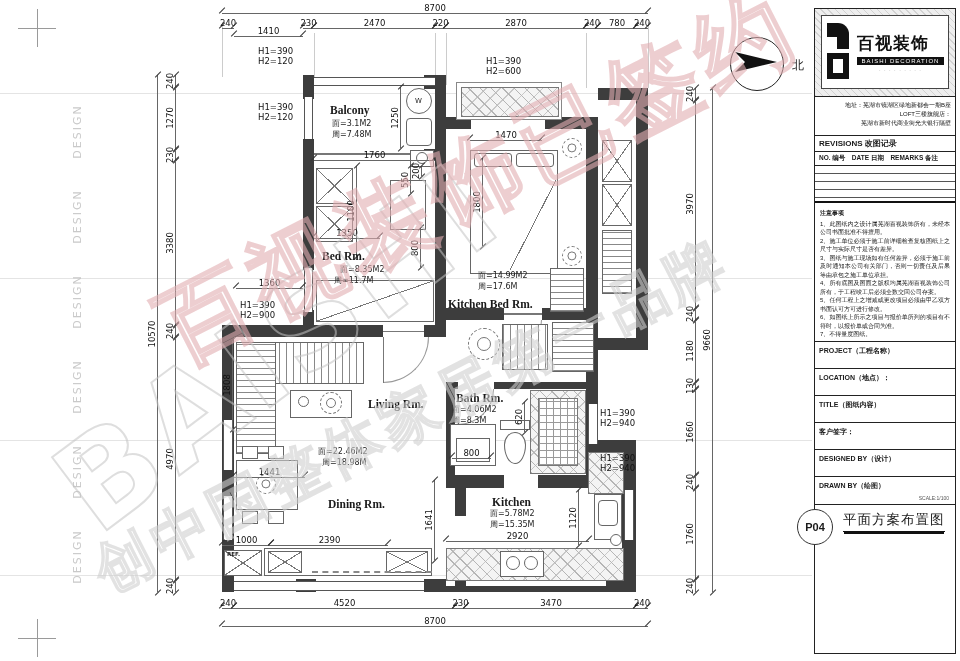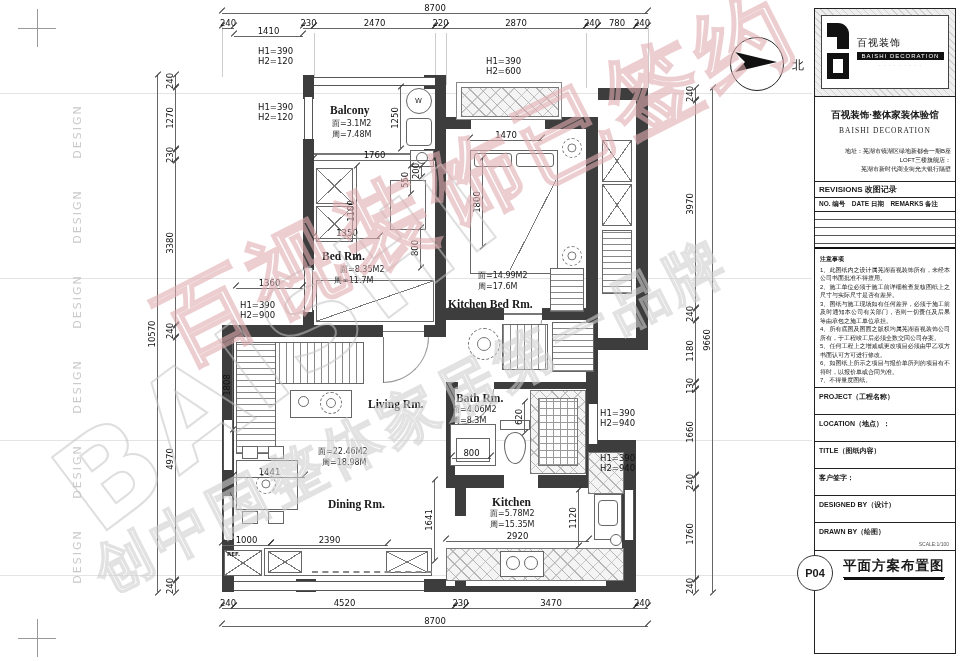--- a/index.html
+++ b/index.html
@@ -71,39 +71,39 @@
       background:#fff;z-index:10;box-sizing:border-box;display:flex;flex-direction:column;font-family:"Liberation Sans",sans-serif;}
   #titleblock .sec{box-sizing:border-box;flex:0 0 auto;position:relative;}
   .logoband{height:88px;background:repeating-linear-gradient(45deg,#d2d2d2 0 1px,transparent 1px 5px),#eee;
       border-bottom:1px solid #222;padding:6px;}
   .logoinner{background:#fff;border:1px solid #444;height:74px;box-sizing:border-box;display:flex;align-items:center;padding:4px;}
   .logoglyph{width:26px;height:58px;margin-right:5px;position:relative;flex:0 0 auto;}
   .logoglyph .t{position:absolute;left:1px;top:0;width:22px;height:26px;background:#111;border-radius:0 11px 0 0;}
   .logoglyph .t i{position:absolute;left:0;bottom:0;width:10px;height:12px;background:#fff;}
   .logoglyph .b{position:absolute;left:1px;bottom:2px;width:22px;height:26px;border:6px solid #111;box-sizing:border-box;}
   .logotxt{flex:1;}
-  .brand{font-weight:normal;font-size:10px;letter-spacing:1px;color:#111;}
+  .brand{font-weight:bold;font-size:17px;letter-spacing:1px;color:#111;}
   .brandbar{background:#111;color:#fff;font-size:6px;text-align:center;letter-spacing:1px;padding:1px 0;margin:2px 0;}
   .tagline{font-size:5px;color:#888;text-align:center;letter-spacing:1px;}
   .sub1{font-weight:bold;font-size:9.5px;text-align:center;margin-top:12px;}
   .sub2{font-size:7.5px;text-align:center;letter-spacing:1px;margin-top:4px;font-family:"Liberation Serif",serif;}
   .slogan{font-weight:bold;font-size:10.5px;text-align:center;margin-top:10px;}
   .addr{font-size:6px;line-height:1.5;text-align:right;padding:4px 4px 2px 4px;color:#111;}
   .revtitle{font-weight:bold;font-size:8px;padding:2px 4px;border-top:1px solid #222;border-bottom:1px solid #222;}
   .revcols{font-weight:bold;font-size:6.5px;padding:2px 4px;border-bottom:1px solid #222;}
   .revrow{height:8px;border-bottom:1px solid #555;}
   .dbl{height:5px;border-bottom:2px solid #111;margin-bottom:2px;}
   .notes{font-size:6px;line-height:1.42;padding:4px 5px;height:136px;overflow:hidden;text-align:justify;}
   .notes .nt{font-weight:bold;margin-bottom:2px;}
   .field{height:27px;border-top:1px solid #222;font-weight:bold;font-size:7px;padding:4px 4px 0 4px;}
   .dno{height:40px;border-top:1px solid #222;font-size:7px;font-weight:bold;padding:3px 4px 0 4px;position:relative;}
   .dno .big{position:absolute;right:14px;top:8px;font-size:26px;font-weight:400;letter-spacing:3px;
       font-family:"Liberation Serif",serif;color:#333;}
   .tbbottom{flex:1;border-top:1px solid #222;position:relative;}
-  .sheettitle{position:absolute;left:28px;top:6px;font-weight:bold;font-size:13.5px;letter-spacing:1px;
+  .sheettitle{position:absolute;left:28px;top:6px;font-weight:normal;font-size:13.5px;letter-spacing:1px;
       border-bottom:1px solid #111;box-shadow:0 3px 0 -1px #111;padding-bottom:2px;}
   .scale{position:absolute;right:6px;bottom:4px;font-size:5px;color:#555;}
   .pnum{position:absolute;left:-18px;top:4px;width:34px;height:34px;border:1px solid #333;border-radius:50%;
       background:#fff;font-weight:bold;font-size:11px;display:flex;align-items:center;justify-content:center;}
   .wlab{position:absolute;z-index:4;font-size:7px;color:#222;}
 </style>
 </head>
 <body>
 
 <div class="pageline" style="top:93px"></div>
@@ -494,24 +494,20 @@
             <i></i>
           </div>
           <div class="b"></div>
       </div>
       <div class="logotxt">
         <div class="brand">百视装饰</div>
         <div class="brandbar">BAISHI DECORATION</div>
         <div class="tagline">· · · · · · · · ·</div>
       </div>
     </div>
-  </div>
-  <div class="sec" style="height:46px">
-    <div class="sub1">百视装饰·整体家装体验馆</div>
-    <div class="sub2">BAISHI DECORATION</div>
   </div>
   <div class="sec addr" style="height:38px">
     <div>地址：芜湖市镜湖区绿地新都会一期B座</div>
     <div>LOFT三楼旗舰店：</div>
     <div>芜湖市新时代商业街光大银行隔壁</div>
   </div>
   <div class="sec revtitle">REVISIONS 改图记录</div>
   <div class="sec revcols">NO. 编号　DATE 日期　REMARKS 备注</div>
   <div class="sec revrow"></div>
   <div class="sec revrow"></div>

